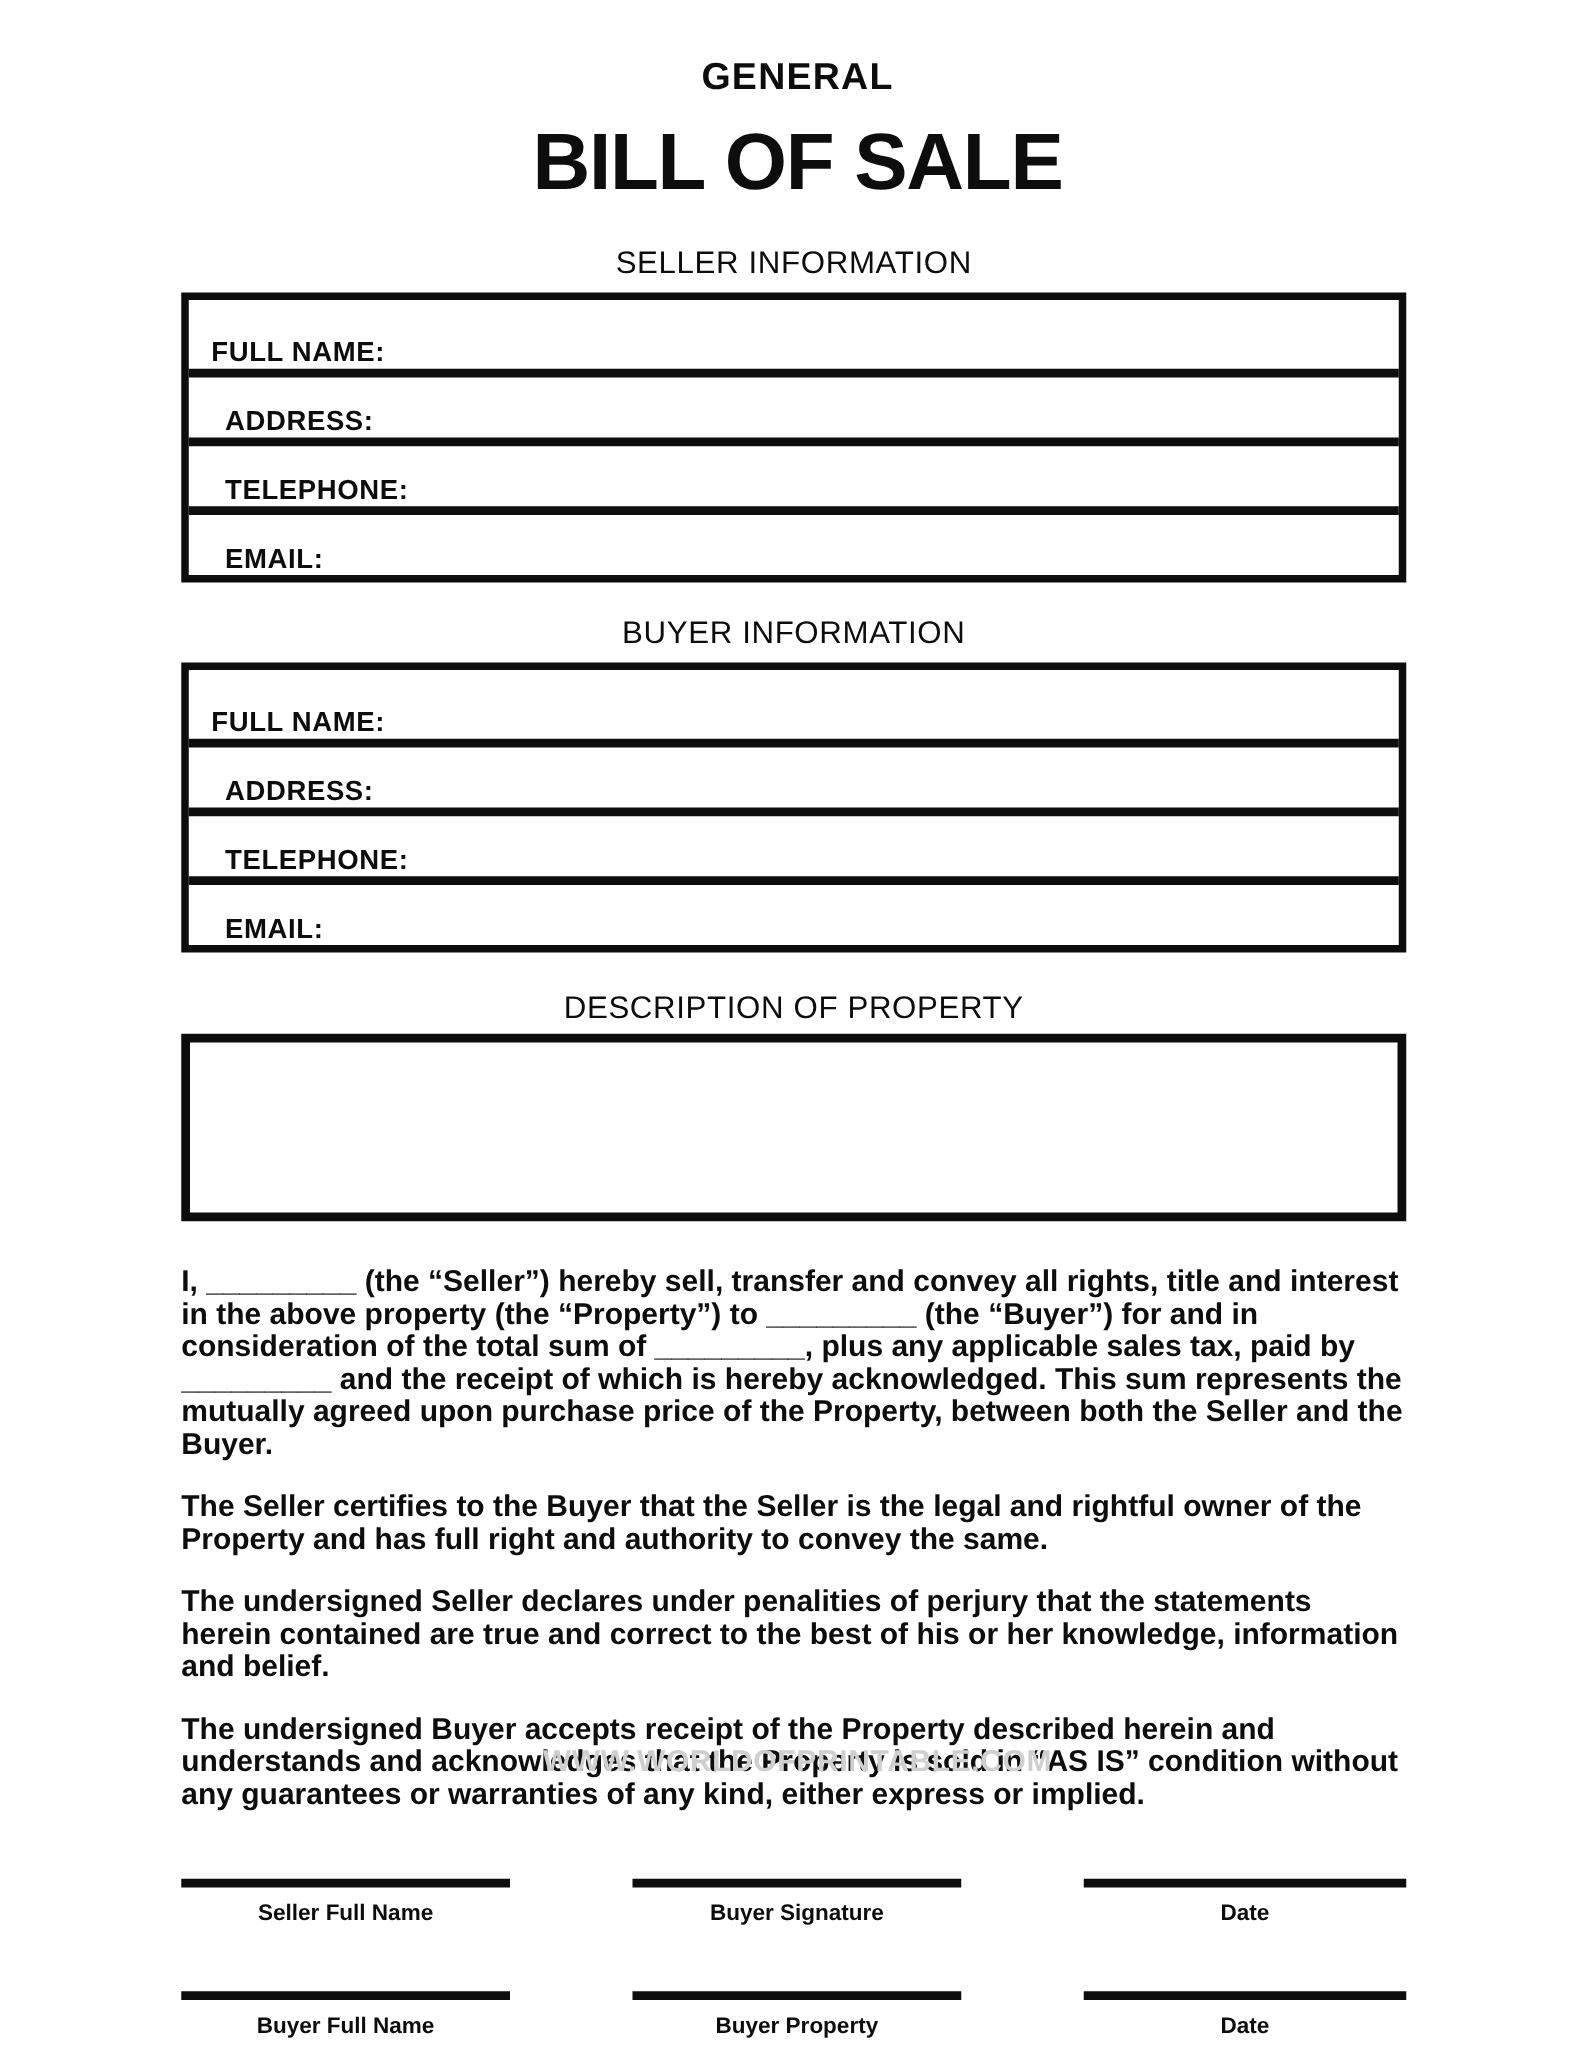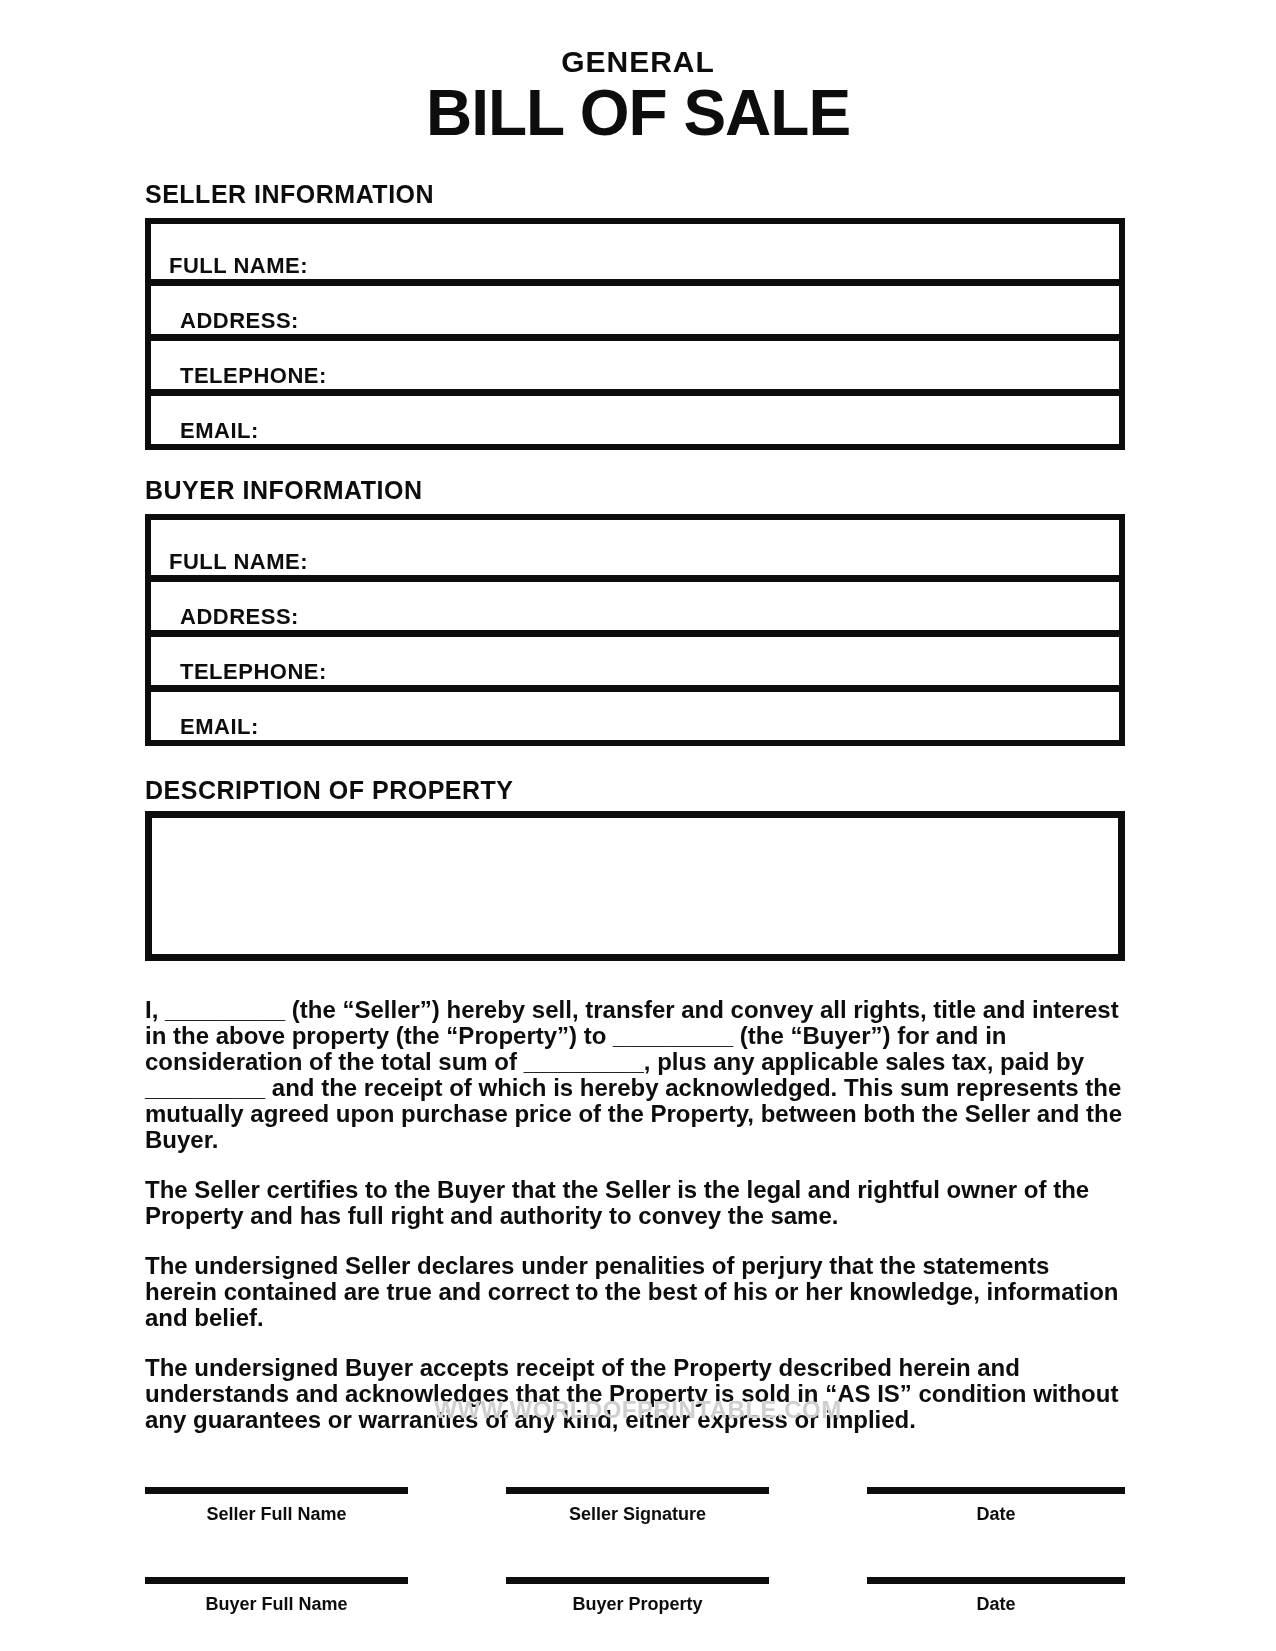--- a/index.html
+++ b/index.html
@@ -13,30 +13,30 @@
     overflow: hidden;
   }
   .page { width: 1276px; height: 1436px; position: relative; }
 
   
   .title-block { padding-top: 46px; text-align: center; }
   .kicker {
     font-size: 30px; font-weight: bold; letter-spacing: 1px; line-height: 32px;
   }
   h1.main-title {
-    margin: 4px 0 0 0;
+    margin: 20px 0 0 0;
     font-size: 64px; font-weight: bold; letter-spacing: -1px; line-height: 62px;
   }
 
   
   .content { width: 980px; margin-left: 145px; }
 
   h2.section-heading {
-    font-size: 25px; font-weight: bold; letter-spacing: 0.5px;
-    margin: 38px 0 11px 0; line-height: 25px;
+    font-size: 25px; font-weight: normal; letter-spacing: 0.5px;
+    margin: 38px 0 11px 0; line-height: 25px; text-align: center;
   }
   h2.tight { margin-top: 28px; }
   h2.desc { margin-top: 32px; margin-bottom: 8px; }
 
   
   .field-group { border: 6px solid #0d0d0d; background: #fff; }
   .field-row {
     height: 55px; display: flex; align-items: flex-end; padding-left: 18px;
   }
   .field-row + .field-row { border-top: 7px solid #0d0d0d; padding-left: 29px; }
@@ -148,21 +148,21 @@
     </section>
 
     <section class="sig-block">
       <div class="sig-row">
         <div class="sig-cell">
           <div class="sig-line"></div>
           <div class="sig-label">Seller Full Name</div>
         </div>
         <div class="sig-cell">
           <div class="sig-line"></div>
-          <div class="sig-label">Seller Signature</div>
+          <div class="sig-label">Buyer Signature</div>
         </div>
         <div class="sig-cell last">
           <div class="sig-line"></div>
           <div class="sig-label">Date</div>
         </div>
       </div>
       <div class="sig-row">
         <div class="sig-cell">
           <div class="sig-line"></div>
           <div class="sig-label">Buyer Full Name</div>

